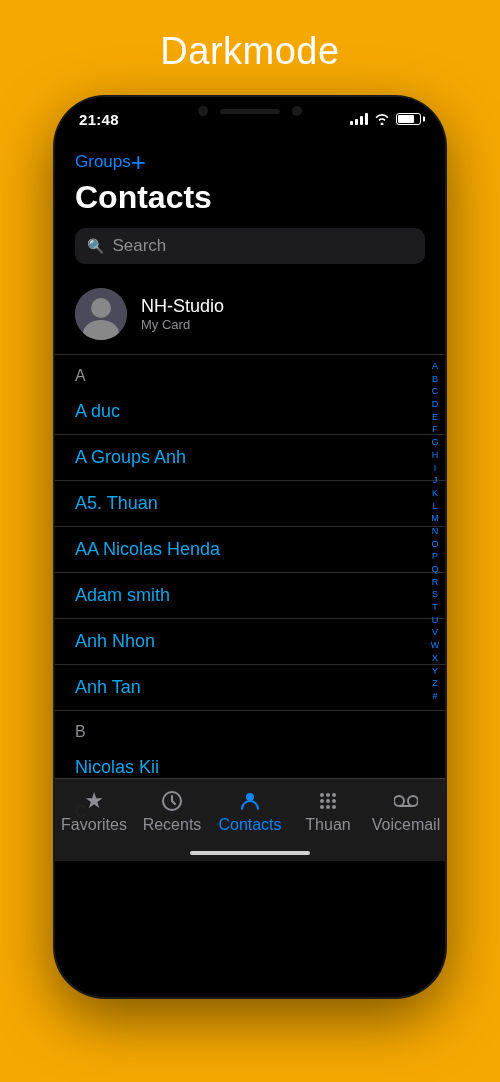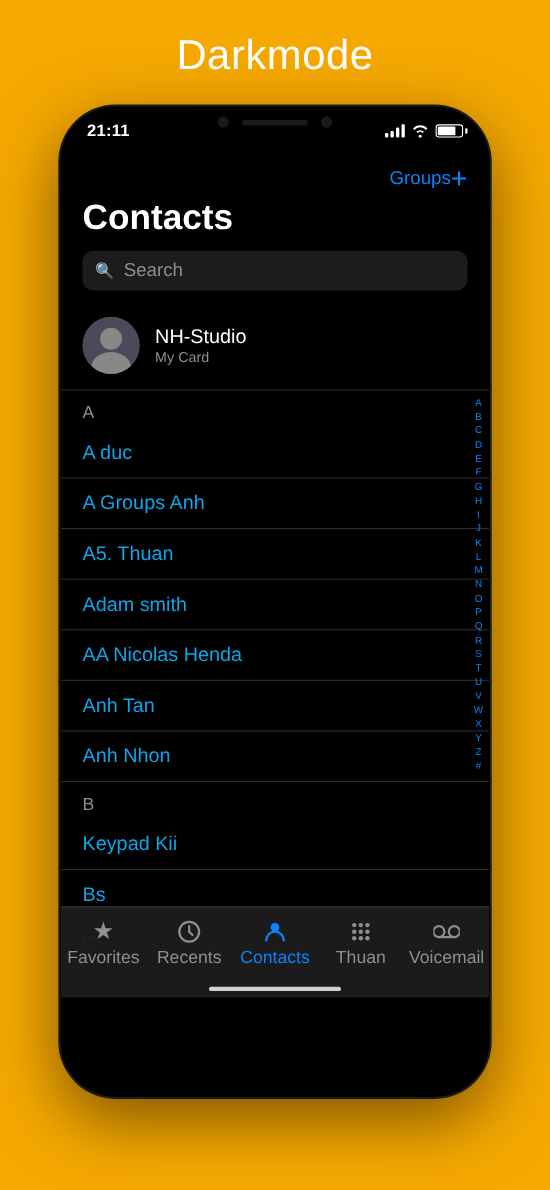--- a/index.html
+++ b/index.html
@@ -148,21 +148,21 @@
       overflow: hidden;
       position: relative;
     }
 
     .contacts-header {
       padding: 8px 20px 4px;
     }
 
     .groups-row {
       display: flex;
-      justify-content: flex-end;
+      justify-content: flex-start;
       align-items: center;
       margin-bottom: 4px;
     }
 
     .groups-btn {
       color: #0A84FF;
       font-size: 17px;
       font-weight: 400;
     }
 
@@ -345,21 +345,21 @@
 
 <div class="phone-frame">
 
   <div class="notch">
     <div class="notch-cam"></div>
     <div class="notch-speaker"></div>
     <div class="notch-cam"></div>
   </div>
 
   <div class="status-bar">
-    <span class="status-time">21:11</span>
+    <span class="status-time">21:48</span>
     <div class="status-icons">
       <div class="signal-bars">
         <span></span>
           <span></span>
           <span></span>
           <span></span>
       </div>
       <div class="wifi-icon">
         <svg viewBox="0 0 16 12" fill="white" xmlns="http://www.w3.org/2000/svg">
           <path d="M8 9.5a1.5 1.5 0 1 1 0 3 1.5 1.5 0 0 1 0-3z"></path>
@@ -408,38 +408,35 @@
       <div class="contact-item">
         <span class="contact-name">A duc</span>
       </div>
       <div class="contact-item">
         <span class="contact-name">A Groups Anh</span>
       </div>
       <div class="contact-item">
         <span class="contact-name">A5. Thuan</span>
       </div>
       <div class="contact-item">
+        <span class="contact-name">AA Nicolas Henda</span>
+      </div>
+      <div class="contact-item">
         <span class="contact-name">Adam smith</span>
       </div>
       <div class="contact-item">
-        <span class="contact-name">AA Nicolas Henda</span>
+        <span class="contact-name">Anh Nhon</span>
       </div>
       <div class="contact-item">
         <span class="contact-name">Anh Tan</span>
       </div>
-      <div class="contact-item">
-        <span class="contact-name">Anh Nhon</span>
-      </div>
 
       <div class="section-header">B</div>
       <div class="contact-item">
-        <span class="contact-name">Keypad Kii</span>
-      </div>
-      <div class="contact-item">
-        <span class="contact-name">Bs</span>
+        <span class="contact-name">Nicolas Kii</span>
       </div>
 
       <div class="section-header">C</div>
 
     </div>
 
     <div class="alpha-index">
       <span class="alpha-letter">A</span>
       <span class="alpha-letter">B</span>
       <span class="alpha-letter">C</span>

